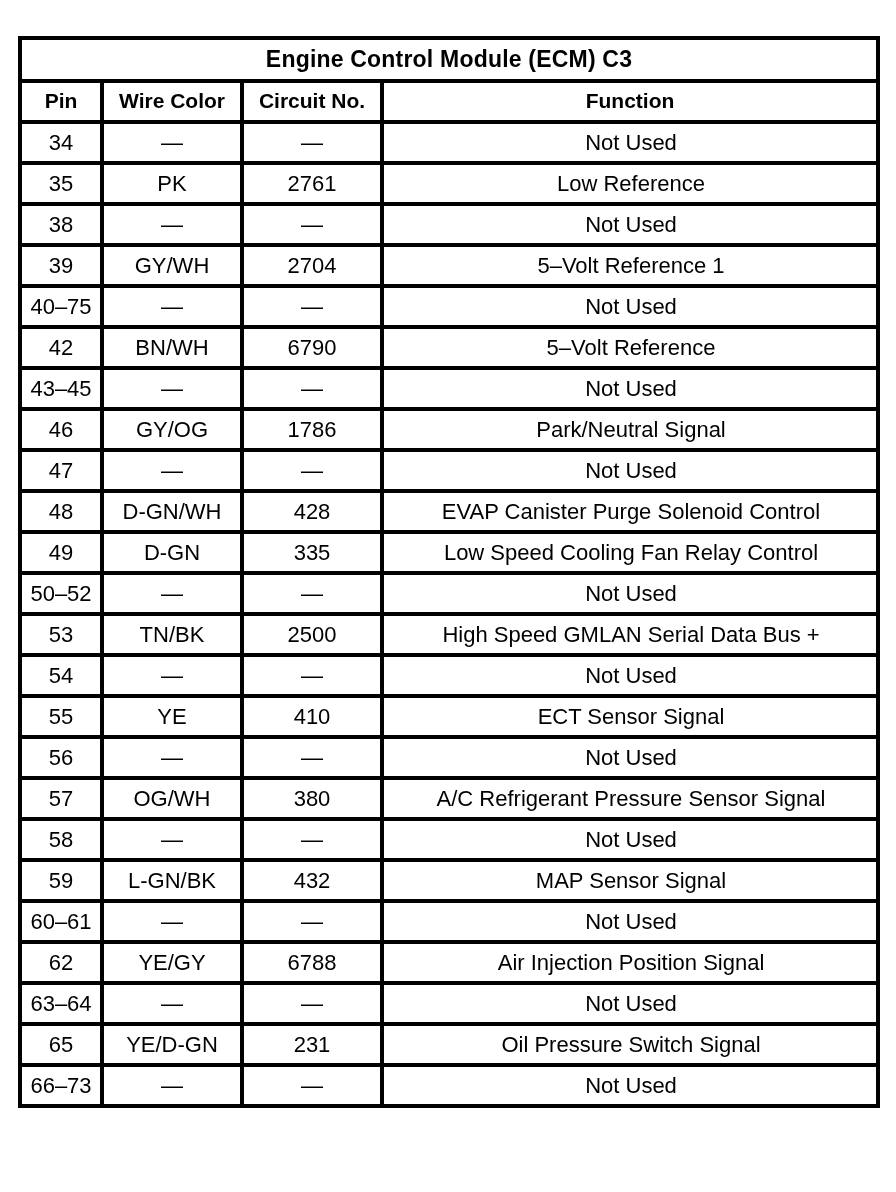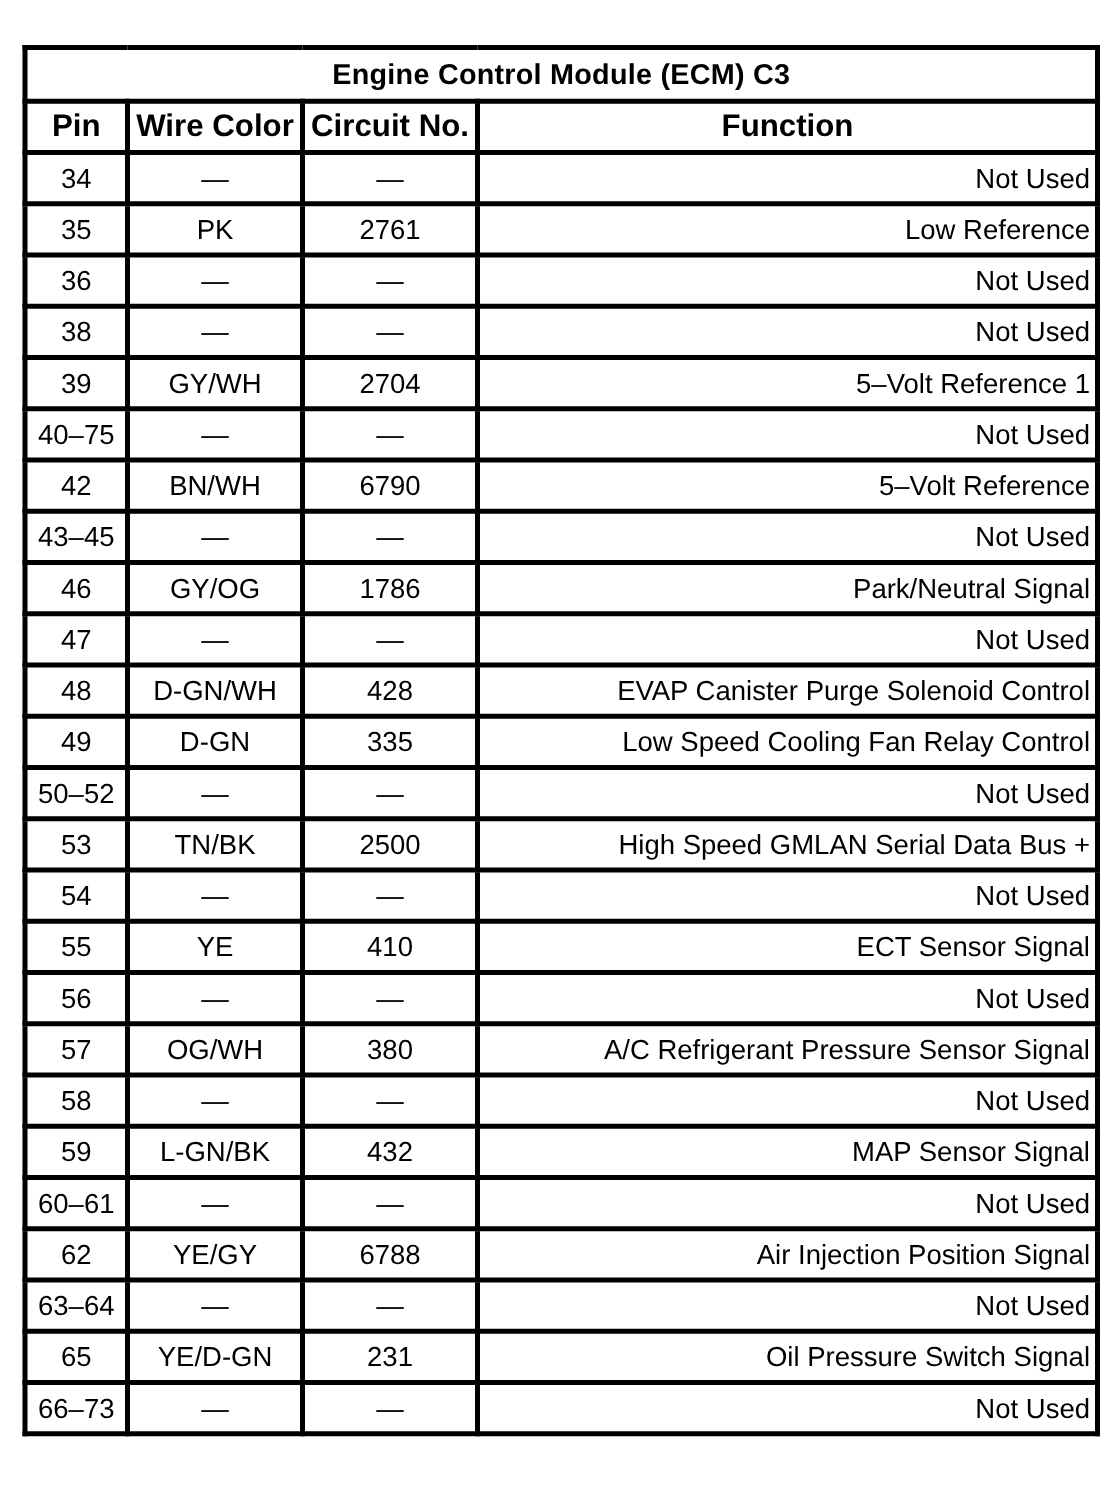--- a/index.html
+++ b/index.html
@@ -38,29 +38,29 @@
     line-height: 1.05;
     padding: 2px 4px;
     text-align: center;
     vertical-align: middle;
     white-space: nowrap;
     overflow: hidden;
     color: #000000;
   }
   table.pinout th {
     font-weight: bold;
-    font-size: 25px;
+    font-size: 21px;
   }
   table.pinout th.title-cell {
     height: 43px;
     font-size: 23px;
     letter-spacing: 0.2px;
   }
   table.pinout td.fn {
-    text-align: right;
+    text-align: center;
     padding-left: 6px;
   }
 </style>
 </head>
 <body>
 
 <div class="page">
   <table class="pinout">
     <colgroup>
       <col style="width:82px">
@@ -87,26 +87,20 @@
           <td>—</td>
           <td class="fn">Not Used</td>
         </tr>
         <tr>
           <td>35</td>
           <td>PK</td>
           <td>2761</td>
           <td class="fn">Low Reference</td>
         </tr>
         <tr>
-          <td>36</td>
-          <td>—</td>
-          <td>—</td>
-          <td class="fn">Not Used</td>
-        </tr>
-        <tr>
           <td>38</td>
           <td>—</td>
           <td>—</td>
           <td class="fn">Not Used</td>
         </tr>
         <tr>
           <td>39</td>
           <td>GY/WH</td>
           <td>2704</td>
           <td class="fn">5–Volt Reference 1</td>

